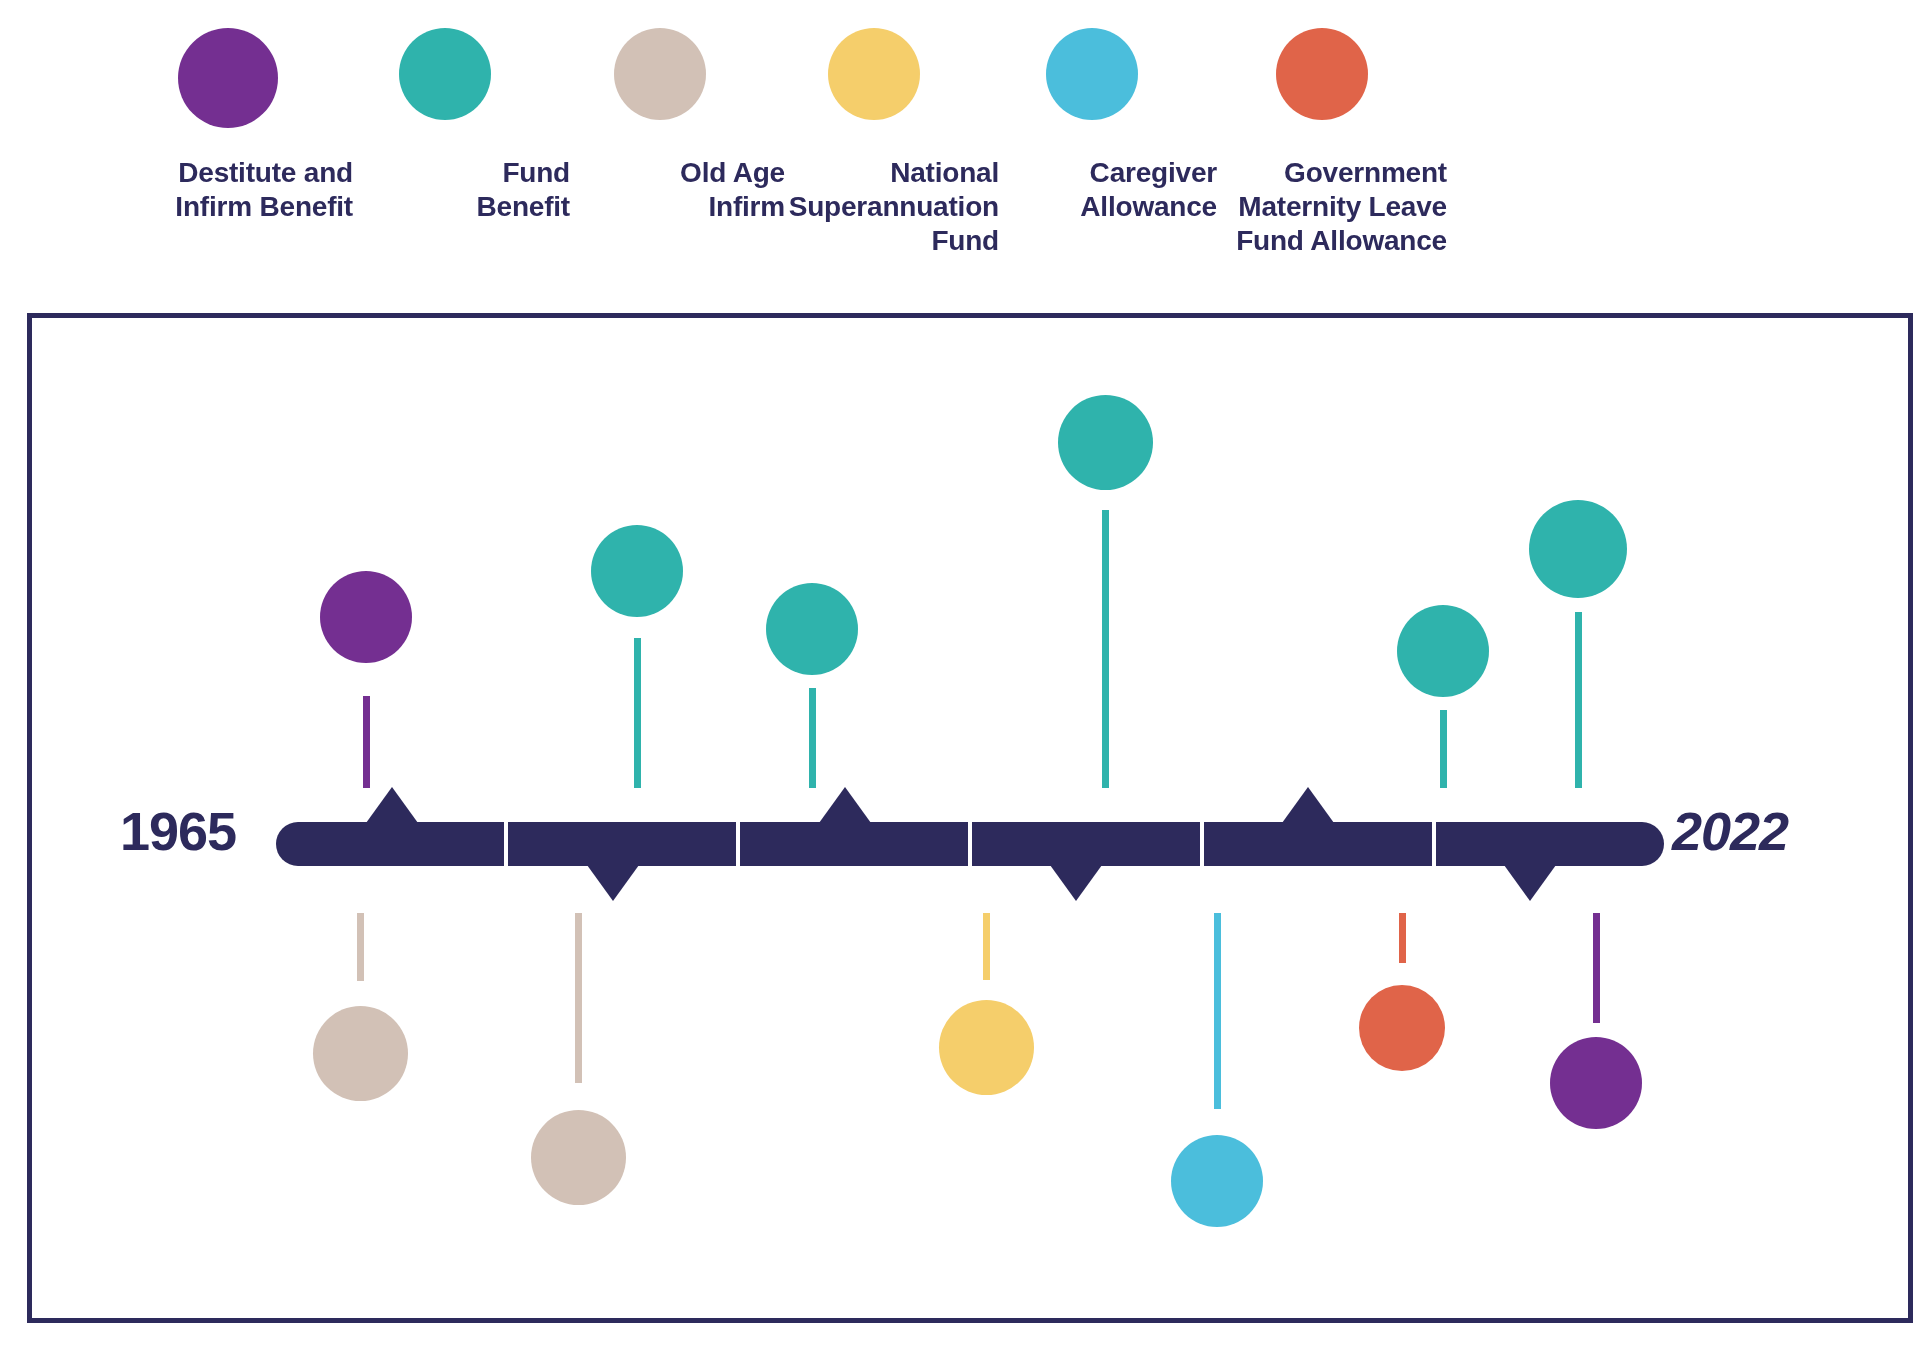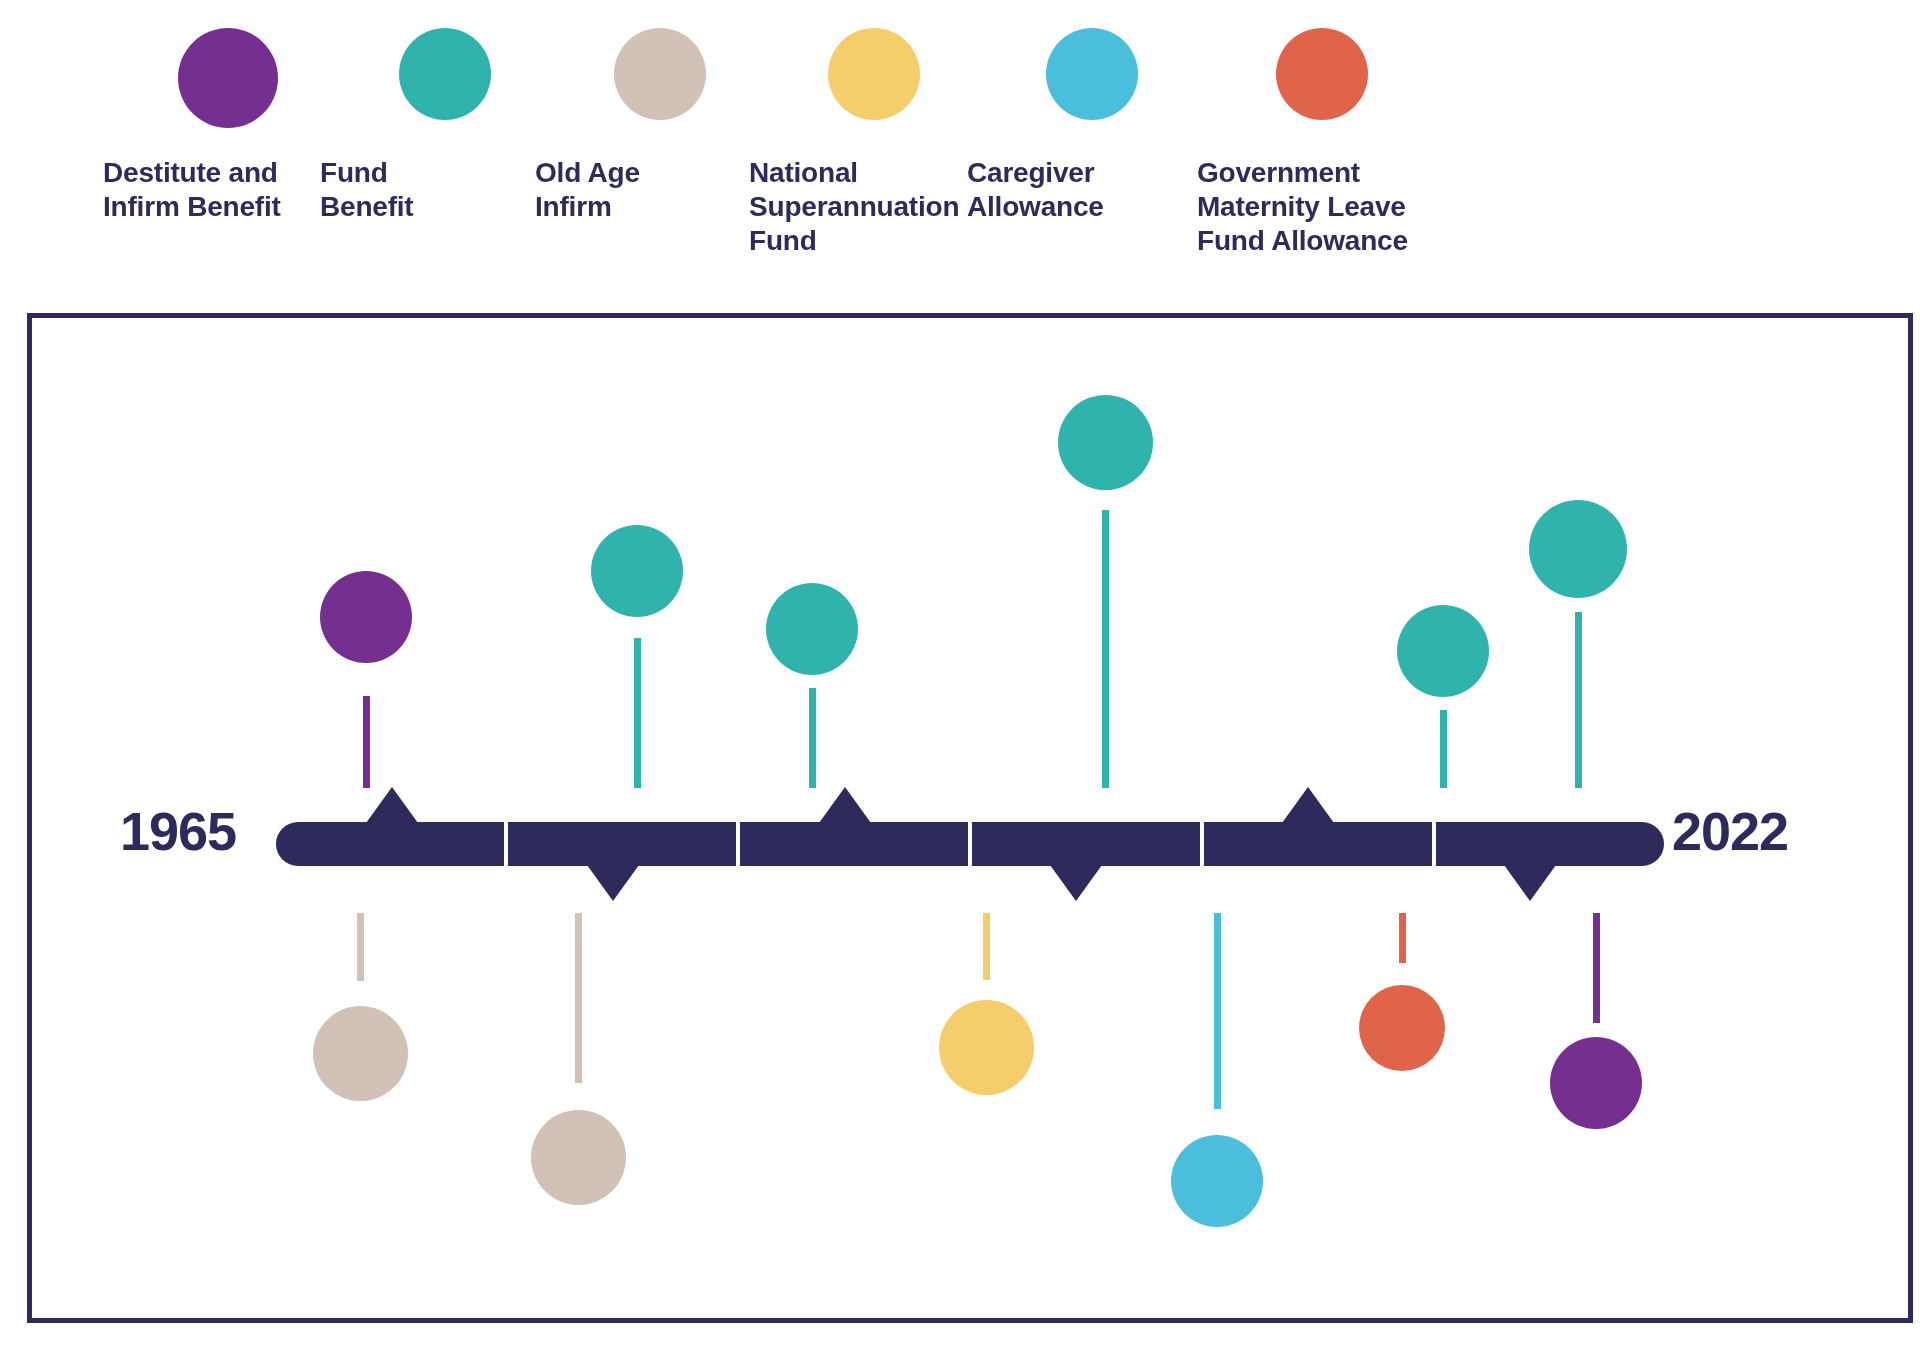--- a/index.html
+++ b/index.html
@@ -14,21 +14,21 @@
   
   #legend{
     position:absolute;
     left:0; top:0;
     width:1920px; height:250px;
   }
   .legend-item{
     position:absolute;
     top:28px;
     width:250px;
-    text-align:left;
+    text-align:right;
   }
   .legend-swatch{
     width:100px;height:100px;
     border-radius:50%;
     margin:0 auto 30px auto;
     display:block;
   }
   .legend-label{
     font-size:28px;
     font-weight:bold;
@@ -59,21 +59,21 @@
 
   .year-label{
     position:absolute;
     font-size:54px;
     font-weight:bold;
     color:#2d2a5c;
     top:790px;
     letter-spacing:-1px;
   }
   #year-start{left:120px;}
-  #year-end{left:1672px;}
+  #year-end{left:1672px;font-style:italic;}
 
   .bar-seg{
     position:absolute;
     top:812px;
     height:44px;
     background:#2d2a5c;
   }
   .bar-seg.cap-left{border-top-left-radius:22px;border-bottom-left-radius:22px;}
   .bar-seg.cap-right{border-top-right-radius:22px;border-bottom-right-radius:22px;}
 

